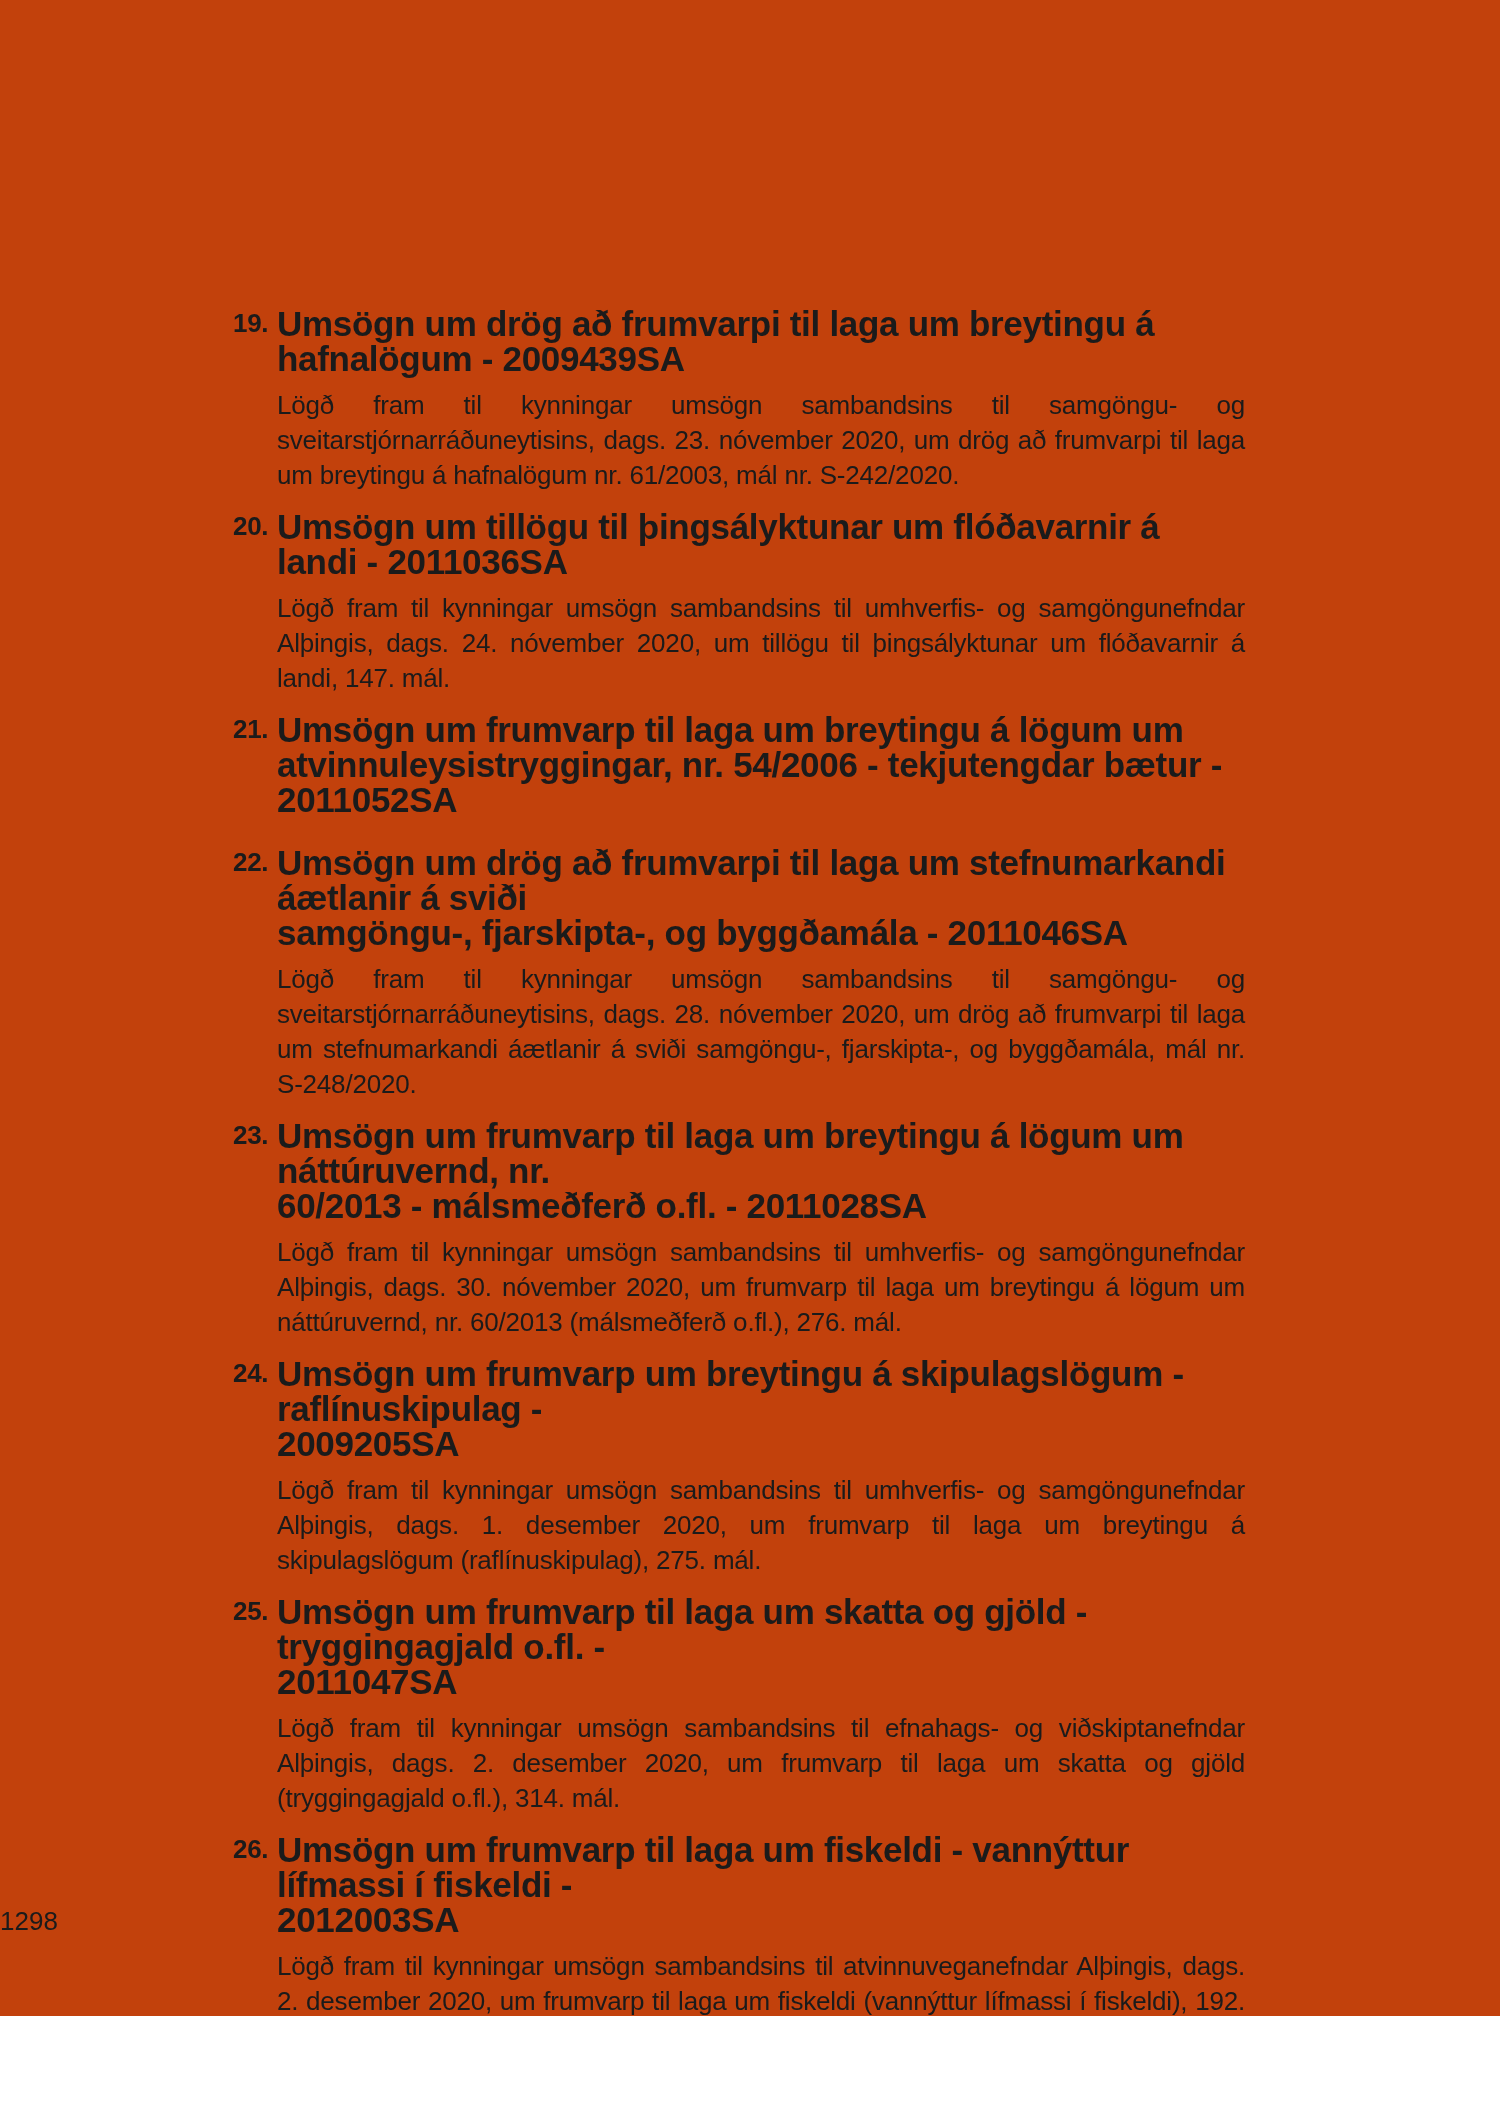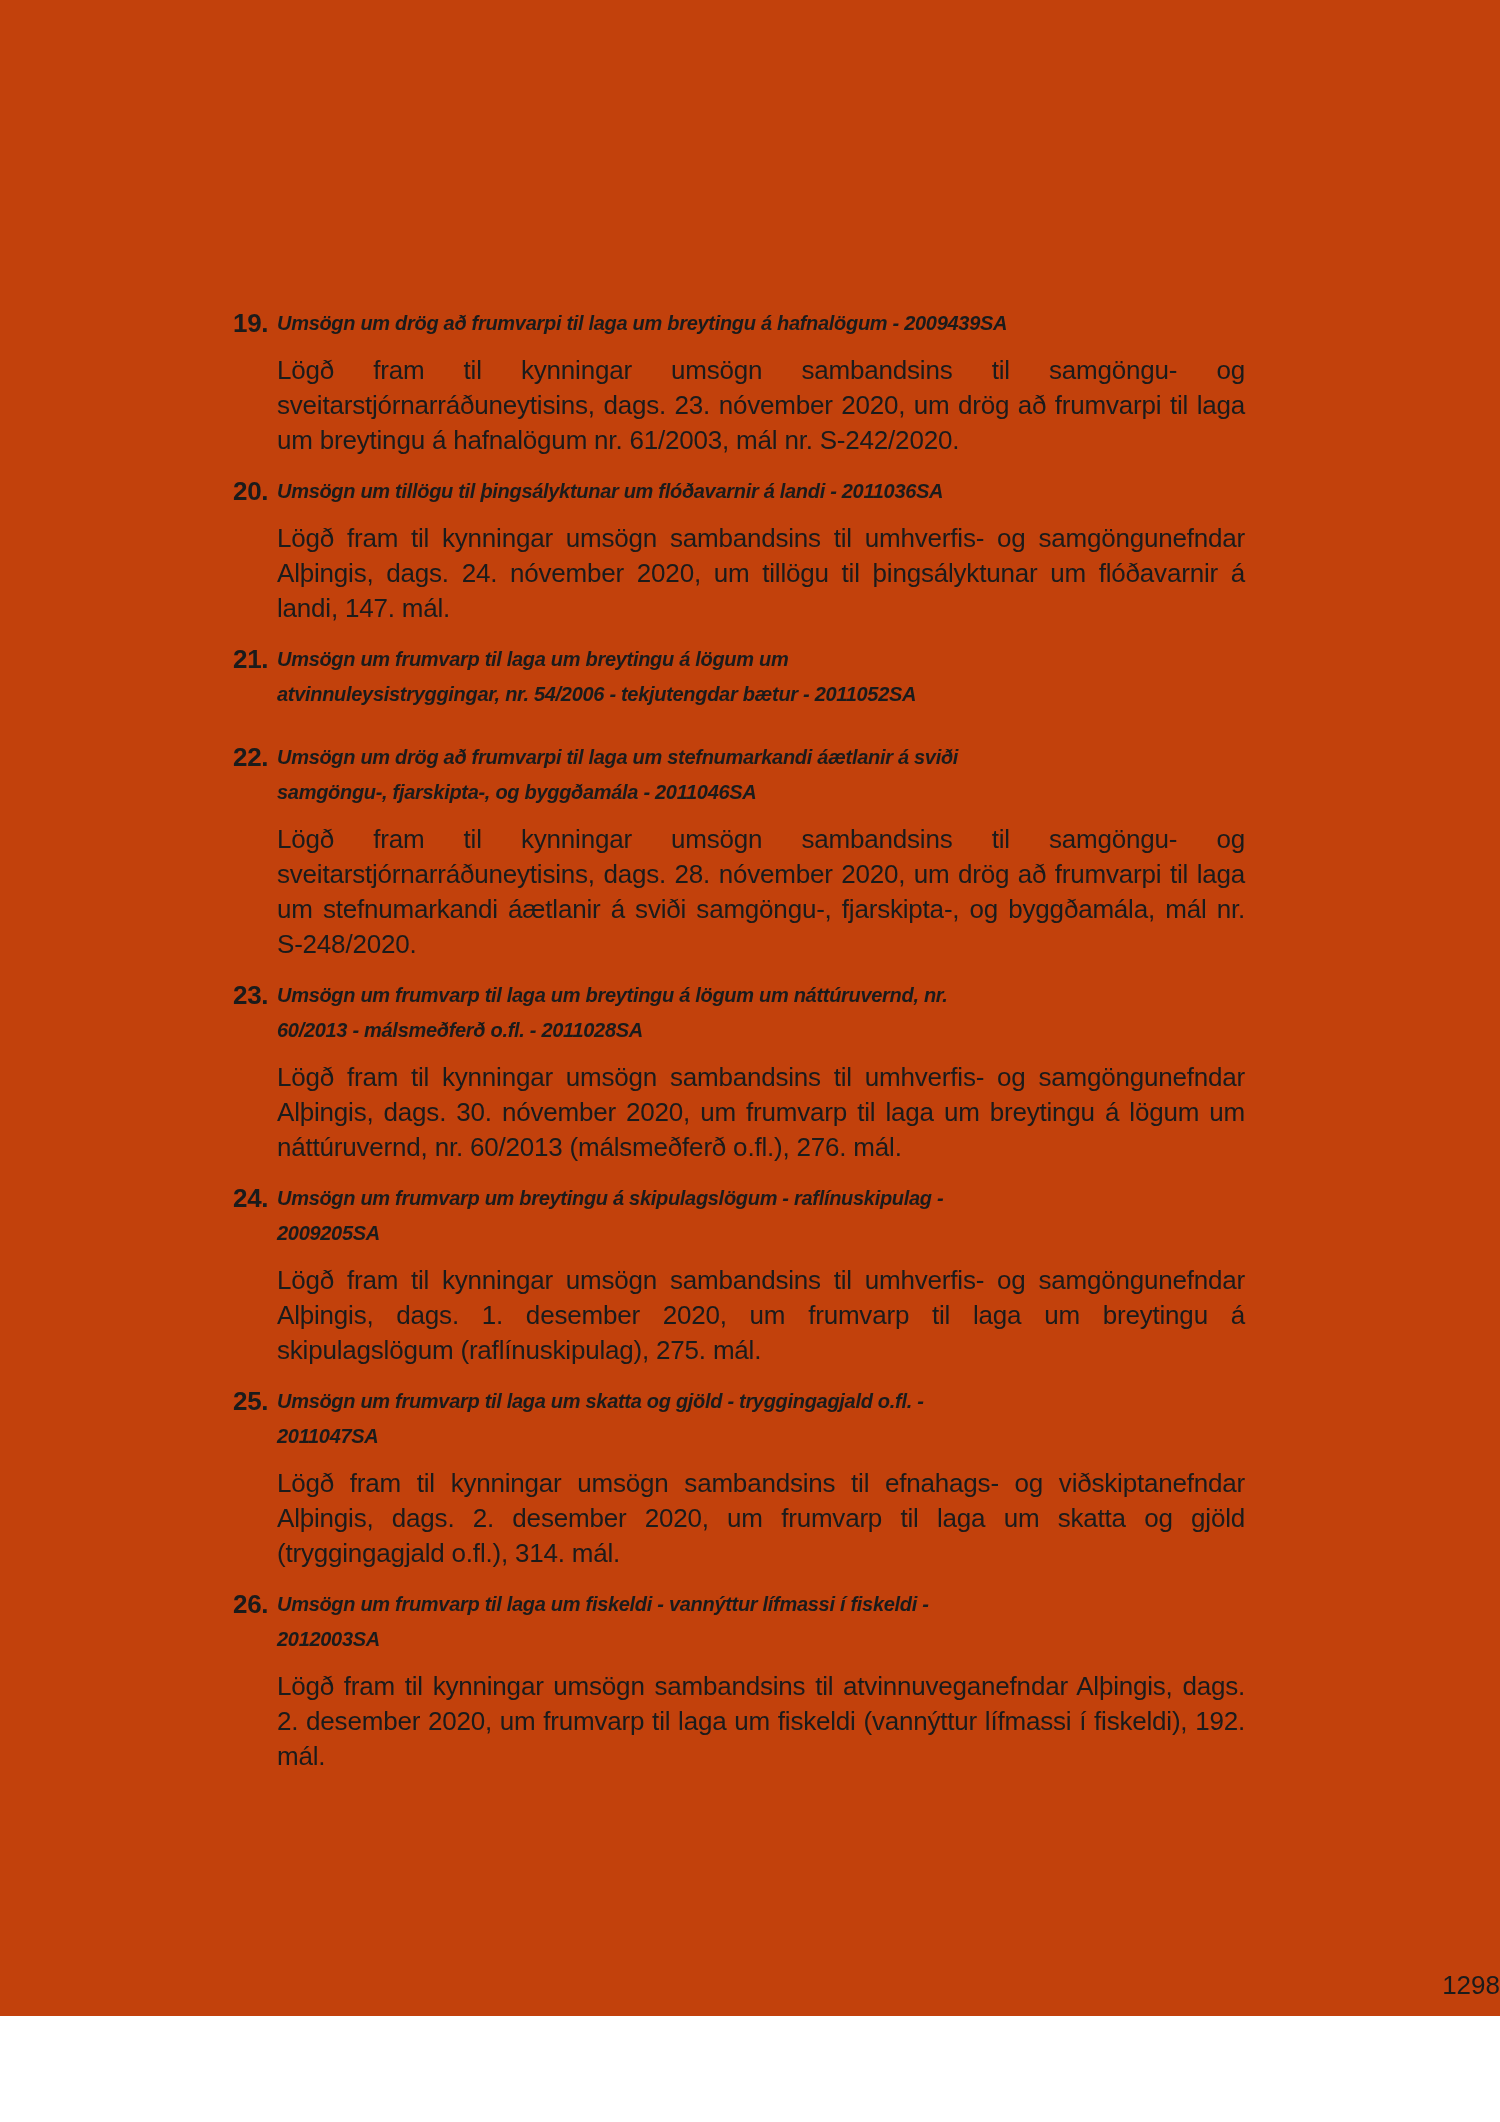--- a/index.html
+++ b/index.html
@@ -34,41 +34,40 @@
     line-height: 35px;
     font-weight: 700;
     letter-spacing: -0.3px;
   }
   .item-content {
     flex: 1 1 auto;
     min-width: 0;
   }
   .title {
     margin: 0 0 12px 0;
-    font-size: 20px;
+    font-size: 35px;
     line-height: 35px;
     font-weight: 700;
     letter-spacing: -0.3px;
     white-space: pre-line;
-    font-style: italic;
   }
   .body {
     margin: 0;
     font-size: 26px;
     line-height: 35px;
     font-weight: 400;
     text-align: justify;
     letter-spacing: -0.2px;
   }
   .page-number {
     position: absolute;
-    top: 1968px;
+    top: 1904px;
     left: 0;
     width: 1500px;
-    text-align: right;
+    text-align: left;
     font-size: 26px;
     line-height: 35px;
     font-weight: 400;
   }
 </style>
 </head>
 <body>
 
 <div class="page">
 

